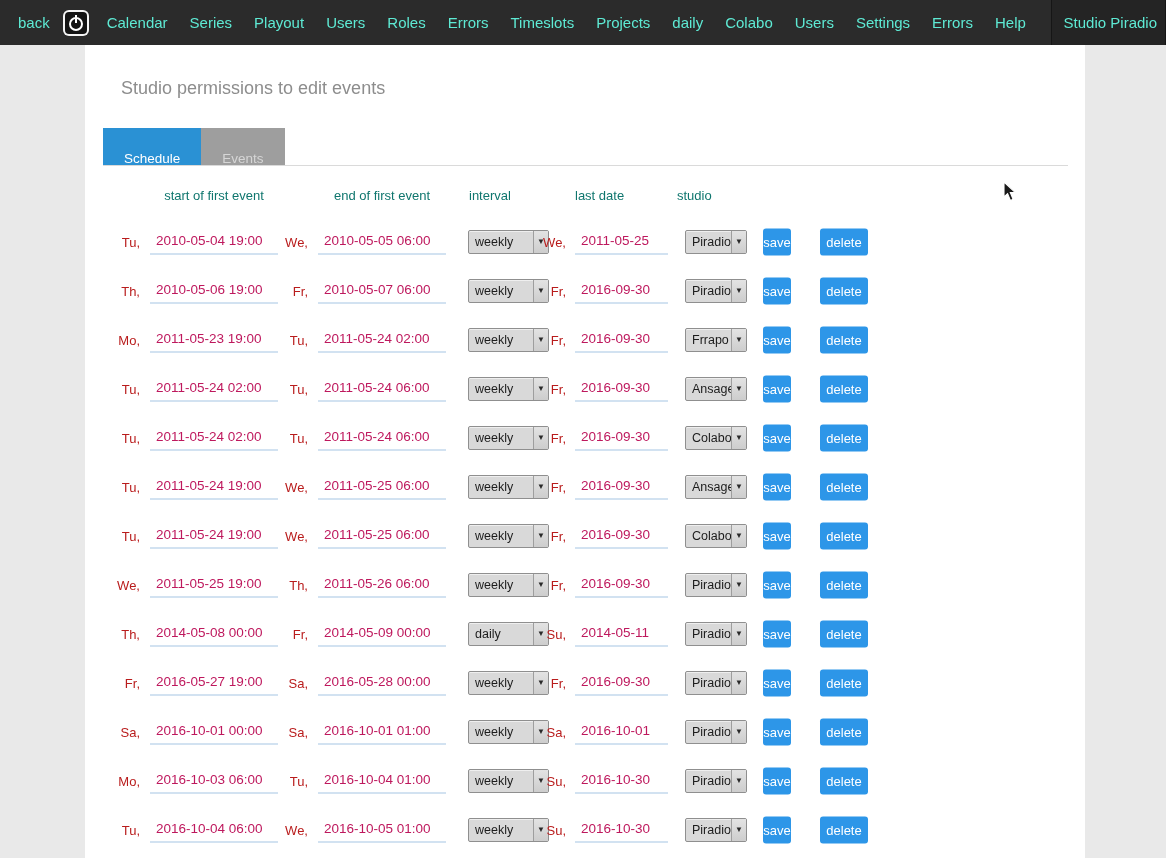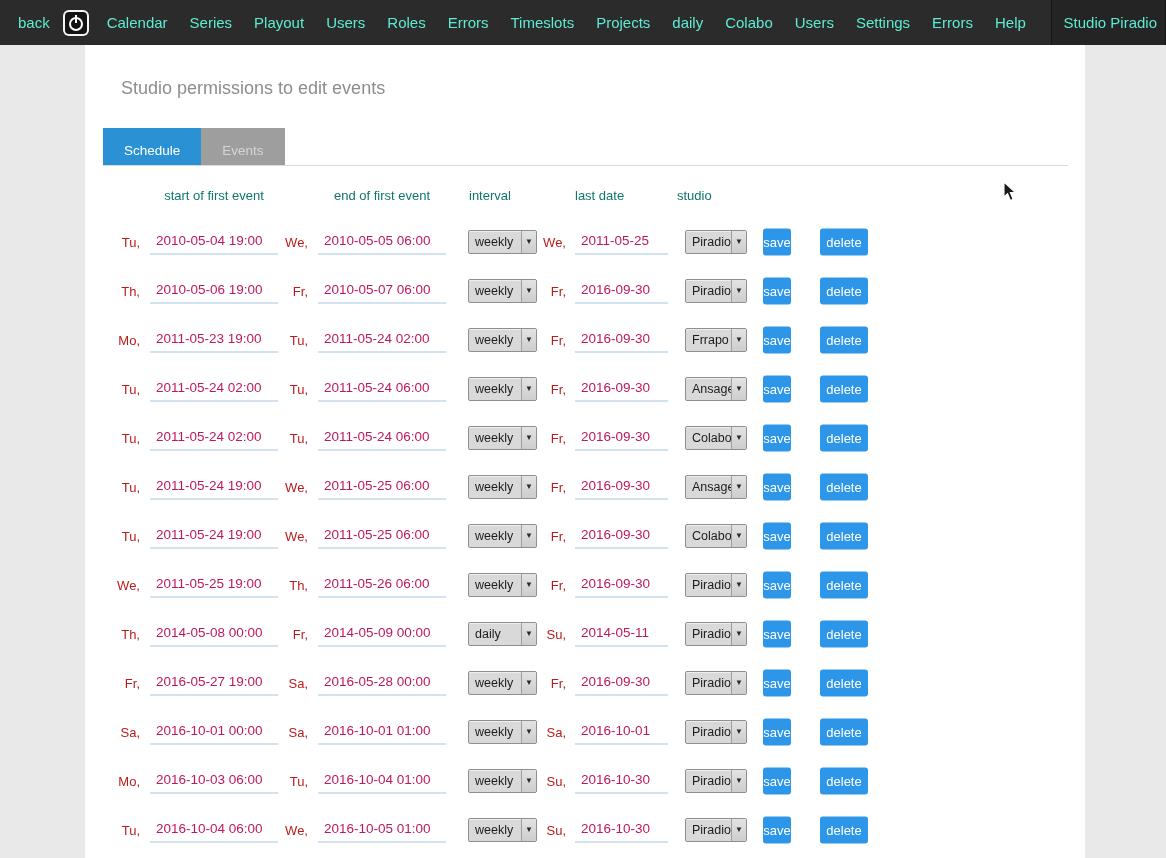--- a/index.html
+++ b/index.html
@@ -36,21 +36,21 @@
   .card{
     margin-left:85px;width:1000px;min-height:813px;
     background:#fff;padding-top:33px;position:relative;
   }
   .page-title{margin-left:36px;color:#8d8d8d;font-size:18px;line-height:21px}
   .tabs{
     display:flex;margin:29px 17px 0 18px;
     border-bottom:1px solid #dadada;
   }
   .tab{
-    height:37px;line-height:37px;padding:4px 21px;
+    height:37px;line-height:37px;padding:12px 21px;
     font-size:13.5px;cursor:pointer;
   }
   .tab.active{background:var(--tab-blue);color:#fff}
   .tab.inactive{background:#9e9e9e;color:#d6d6d6}
   
   .hdr-row{position:relative;height:30px;margin-top:14px;font-size:13px;color:#0f766e}
   .hdr-row span{position:absolute;top:50%;transform:translateY(-50%)}
   .h-start{left:65px;width:128px;text-align:center}
   .h-end{left:233px;width:128px;text-align:center}
   .h-interval{left:384px}
@@ -69,21 +69,21 @@
     padding:3px 6px 6px;outline:none;
   }
   .c-in1{left:65px;width:128px}
   .c-in2{left:233px;width:128px}
   .c-in3{left:490px;width:93px}
   .sel{
     display:flex;align-items:stretch;height:24px;
     border:1px solid #8f8f8f;border-radius:2px;background:#d9d9d9;
     box-shadow:inset 0 1px 0 #efefef;cursor:pointer;
   }
-  .c-sel1{left:383px;width:69px}
+  .c-sel1{left:383px;width:81px}
   .c-sel2{left:600px;width:62px}
   .sel-label{flex:1;display:flex;align-items:center;padding:0 2px 0 6px;font-size:12.5px;color:#1c1c1c;overflow:hidden}
   .sel-arrow{
     width:15px;border-left:1px solid #9e9e9e;
     background:linear-gradient(#e3e3e3,#cdcdcd);
     display:flex;align-items:center;justify-content:center;
     font-size:8px;color:#2a2a2a;
   }
   .btn{
     height:27px;border:none;border-radius:3px;background:var(--button-blue);

